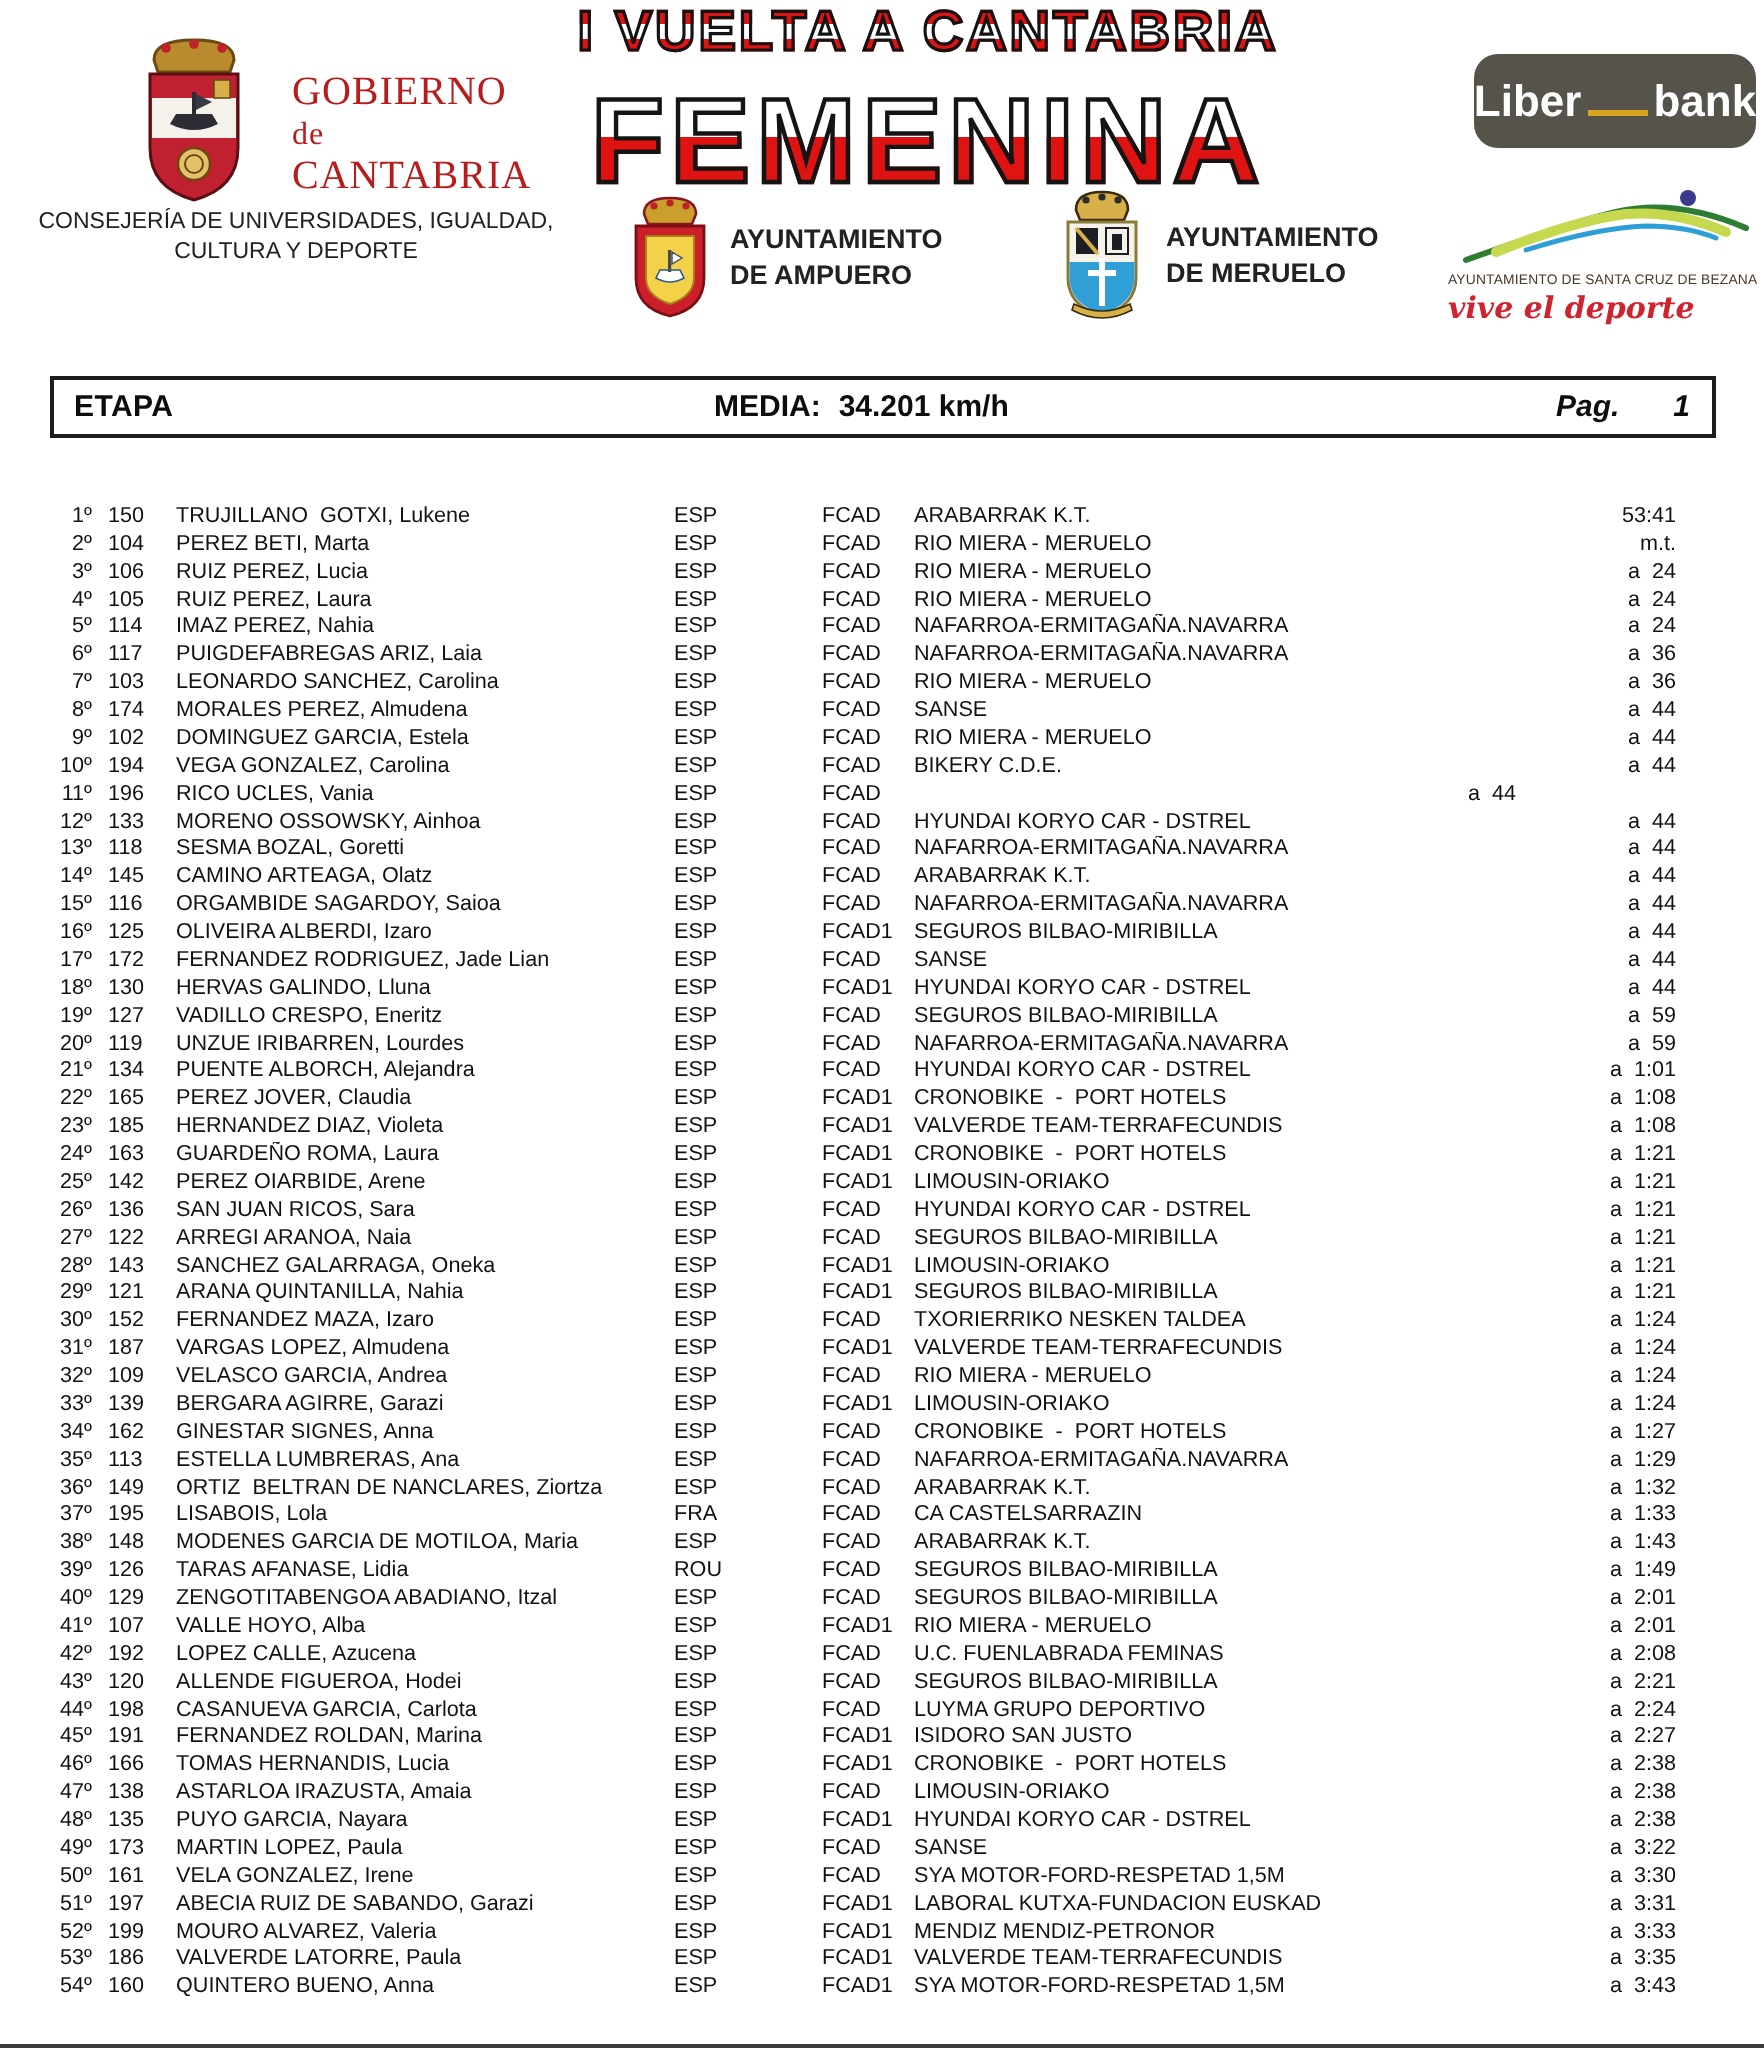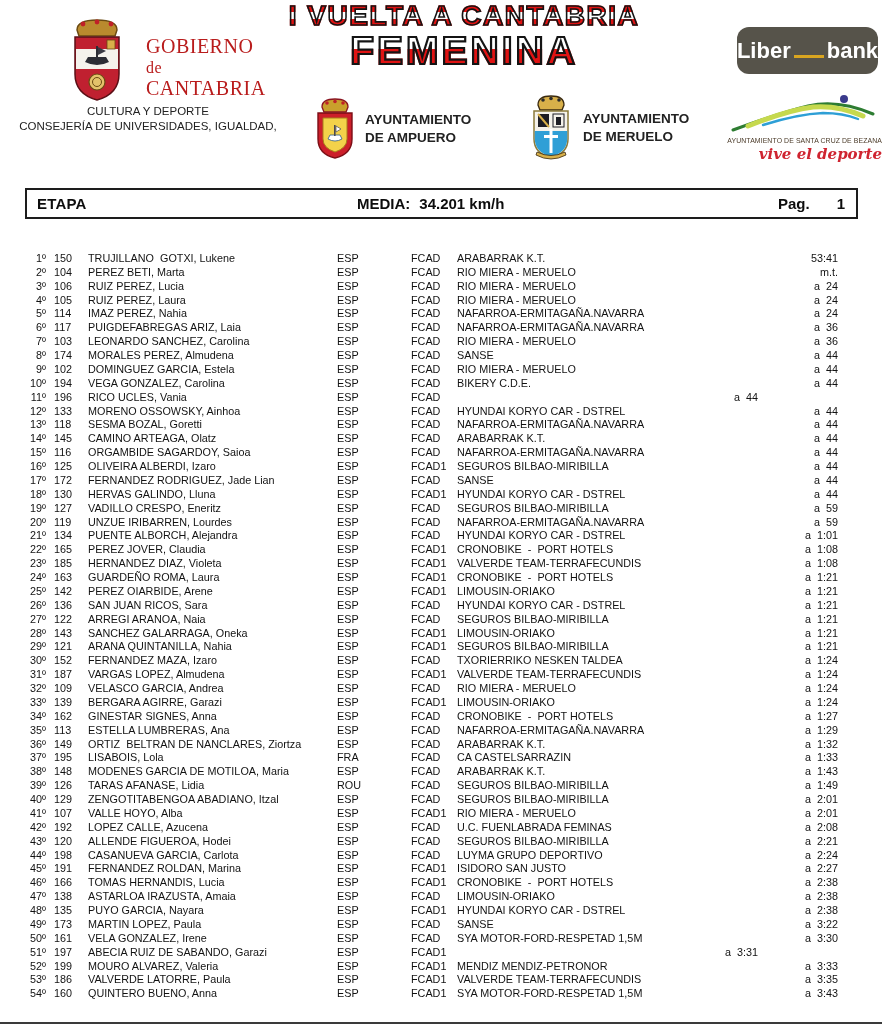--- a/index.html
+++ b/index.html
@@ -27,53 +27,53 @@
     display:inline-block;font-weight:800;
     -webkit-background-clip:text;background-clip:text;
     color:#d01212;-webkit-text-fill-color:transparent;
     -webkit-text-stroke:1.6px #141414;
   }
   .etl1{
     font-size:28px;letter-spacing:1.5px;
     background-image:linear-gradient(180deg,#e01313 0%,#e01313 36%,#ffffff 36%,#ffffff 62%,#e01313 62%,#e01313 100%);
   }
   .etl2{
-    font-size:39px;letter-spacing:3px;margin-top:1px;
+    font-size:60px;letter-spacing:3px;margin-top:11px;
     -webkit-text-stroke:2.2px #141414;
     background-image:linear-gradient(180deg,#ffffff 0%,#ffffff 46%,#e01313 46%,#e01313 100%);
   }
   .liberbank{
     position:absolute;left:737px;top:27px;width:141px;height:47px;
     background:#56534a;display:flex;align-items:center;justify-content:center;border-radius:12px;
   }
   .lb-text{color:#fff;font-weight:bold;font-size:22px;display:flex;align-items:baseline;}
   .gold-dash{display:inline-block;width:30px;height:3px;background:#d9a520;margin:0 3px;}
   .muni{position:absolute;display:flex;align-items:center;gap:9px;}
   .muni-ampuero{left:314px;top:97px;}
   .muni-meruelo{left:528px;top:93px;}
   .muni-ampuero svg{width:42px;height:63px;}
   .muni-meruelo svg{width:46px;height:70px;}
   .muni-label{font-size:13.5px;line-height:1.3;color:#222;font-weight:bold;}
-  .bezana{position:absolute;left:724px;top:92px;width:158px;text-align:right;}
+  .bezana{position:absolute;left:724px;top:92px;width:158px;text-align:left;}
   .bezana svg{width:150px;height:45px;display:block;margin:0 auto;}
   .bezana-label{font-size:6.9px;color:#4a3a28;white-space:nowrap;letter-spacing:0.1px;}
   .bezana-slogan{
     font-family:"DejaVu Serif", serif;font-style:italic;font-weight:bold;
     color:#cf2430;font-size:15px;margin-top:1px;
   }
   
   .info-bar{position:absolute;left:25px;top:188px;width:829px;border:2px solid #1d1d1d;background:#fff;}
   .info-row{position:relative;height:27px;display:flex;align-items:center;font-weight:bold;font-size:15px;color:#0d0d0d;}
   .info-row + .info-row{border-top:2px solid #000000;}
   .race-title,.stage{padding-left:10px;letter-spacing:0.2px;}
   .distance{position:absolute;left:515px;}
   .datetime{position:absolute;right:9px;}
   .media{position:absolute;left:330px;display:flex;}
   .media .val{margin-left:9px;}
-  .page{position:absolute;right:11px;display:flex;gap:27px;}
+  .page{position:absolute;right:11px;display:flex;gap:27px;font-style:italic;}
   
   .results{position:absolute;left:28px;top:251px;width:818px;}
   .rrow{
     display:grid;grid-template-columns:18px 42px 249px 74px 46px 1fr 80px;
     height:13.88px;align-items:center;font-size:10.8px;color:#121212;
   }
   .c-pos{text-align:right;}
   .c-dorsal{padding-left:8px;}
   .c-name{white-space:pre;overflow:hidden;}
   .c-team{white-space:pre;overflow:hidden;}
@@ -105,22 +105,22 @@
       <circle cx="42" cy="66" r="8" fill="#e4c26a" stroke="#6b4a12" stroke-width="1.2"></circle>
       <circle cx="42" cy="66" r="4.5" fill="none" stroke="#6b4a12" stroke-width="1"></circle>
     </svg>
     <div class="cantabria-text">
       <div>GOBIERNO</div>
       <div class="small">de</div>
       <div>CANTABRIA</div>
     </div>
   </div>
   <div class="consejeria">
+    <div>CONSEJERÍA DE UNIVERSIDADES, IGUALDAD,</div>
     <div>CULTURA Y DEPORTE</div>
-    <div>CONSEJERÍA DE UNIVERSIDADES, IGUALDAD,</div>
   </div>
 
   <div class="event-title">
     <div class="etl etl1">I VUELTA A CANTABRIA</div>
     <div class="etl etl2">FEMENINA</div>
   </div>
 
   <div class="liberbank">
     <span class="lb-text">
       <span>Liber</span>
@@ -694,20 +694,21 @@
     <span class="c-team">SYA MOTOR-FORD-RESPETAD 1,5M</span>
     <span class="c-time">a  3:30</span>
   </div>
 
   <div class="rrow">
     <span class="c-pos">51º</span>
     <span class="c-dorsal">197</span>
     <span class="c-name">ABECIA RUIZ DE SABANDO, Garazi</span>
     <span class="c-nat">ESP</span>
     <span class="c-cat">FCAD1</span>
+    <span class="c-team">LABORAL KUTXA-FUNDACION EUSKAD</span>
     <span class="c-time">a  3:31</span>
   </div>
 
   <div class="rrow">
     <span class="c-pos">52º</span>
     <span class="c-dorsal">199</span>
     <span class="c-name">MOURO ALVAREZ, Valeria</span>
     <span class="c-nat">ESP</span>
     <span class="c-cat">FCAD1</span>
     <span class="c-team">MENDIZ MENDIZ-PETRONOR</span>

